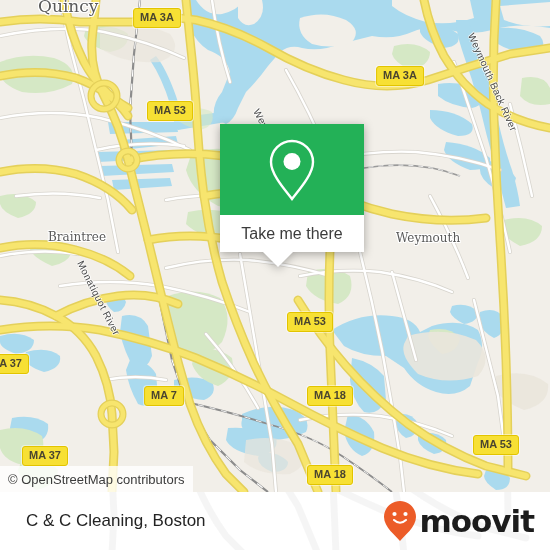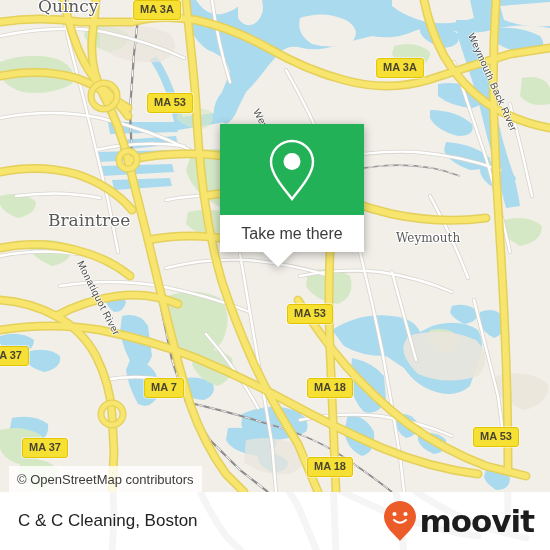--- a/index.html
+++ b/index.html
@@ -60,26 +60,27 @@
     border-radius: 3px;
     color: #4a4530;
     font-family: "Liberation Sans", sans-serif;
     font-size: 11px;
     font-weight: bold;
     line-height: 1;
     padding: 3px 6px 4px 6px;
     white-space: nowrap;
     transform: translate(-50%, -50%);
     box-shadow: 0 0 0 1px rgba(255,255,255,.45);
+    margin-top: 8px;
   }
 
   
   #attribution {
     position: absolute;
-    left: 9px;
+    left: 0;
     top: 466px;
     height: 26px;
     padding: 0 8px;
     display: flex;
     align-items: center;
     background: rgba(255,255,255,.80);
     color: #3b3b3b;
     font-family: "Liberation Sans", sans-serif;
     font-size: 13px;
   }
@@ -136,20 +137,21 @@
     display: flex;
     align-items: center;
     justify-content: space-between;
     padding: 0 16px 0 18px;
   }
   #poi-title {
     color: #232323;
     font-size: 17px;
     font-family: "Liberation Sans", sans-serif;
     white-space: nowrap;
+    margin-left: 8px;
   }
   #brand { display: flex; align-items: center; gap: 2px; }
   #brand-name {
     color: #1c1c1c;
     font-size: 31px;
     font-weight: bold;
     font-family: "DejaVu Sans", sans-serif;
     letter-spacing: -1px;
     line-height: 1;
   }
@@ -369,21 +371,21 @@
         </g>
         <g fill="none" stroke="#f7e56e" stroke-width="4.5">
           <circle cx="104" cy="96" r="13"></circle>
           <circle cx="112" cy="414" r="11"></circle>
           <circle cx="128" cy="160" r="9"></circle>
         </g>
       </g>
     </svg>
 
     <div class="place-label" style="left:38px;top:-4px;font-size:17px;">Quincy</div>
-    <div class="place-label" style="left:48px;top:210px;font-size:17px;">Braintree</div>
+    <div class="place-label" style="left:48px;top:230px;font-size:12px;">Braintree</div>
     <div class="place-label" style="left:396px;top:231px;font-size:12px;">Weymouth</div>
 
     <div class="water-label" style="left:256px;top:104px;transform:rotate(62deg);">Wey</div>
     <div class="water-label" style="left:471px;top:28px;transform:rotate(66deg);">Weymouth Back River</div>
     <div class="water-label" style="left:80px;top:256px;transform:rotate(63deg);">Monatiquot River</div>
 
     <div class="shield" style="left:157px;top:10px;">MA 3A</div>
     <div class="shield" style="left:400px;top:68px;">MA 3A</div>
     <div class="shield" style="left:170px;top:103px;">MA 53</div>
     <div class="shield" style="left:310px;top:314px;">MA 53</div>

